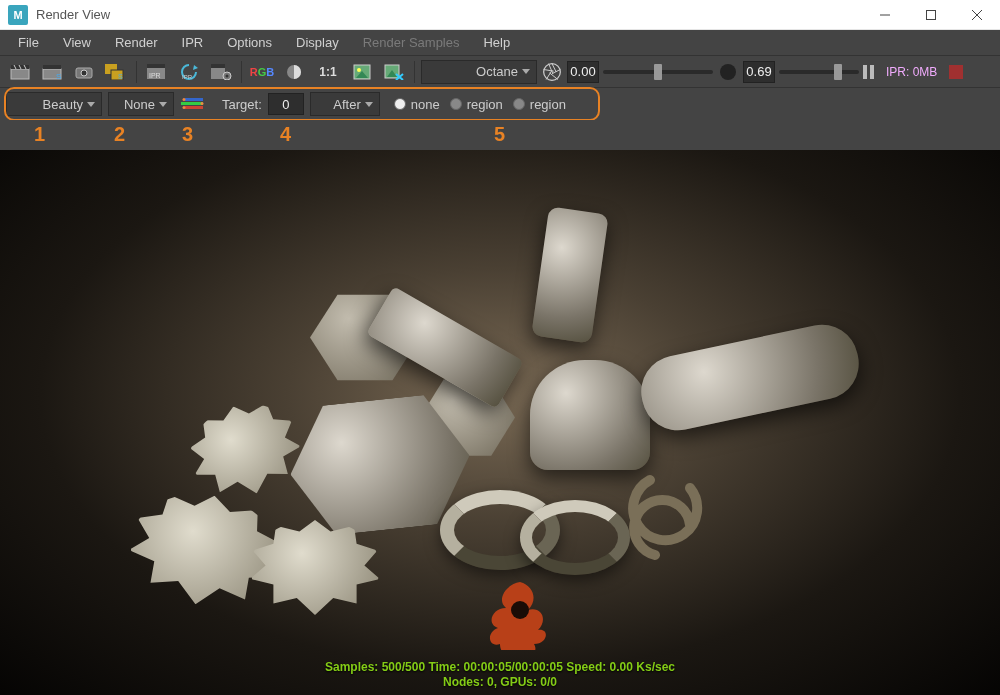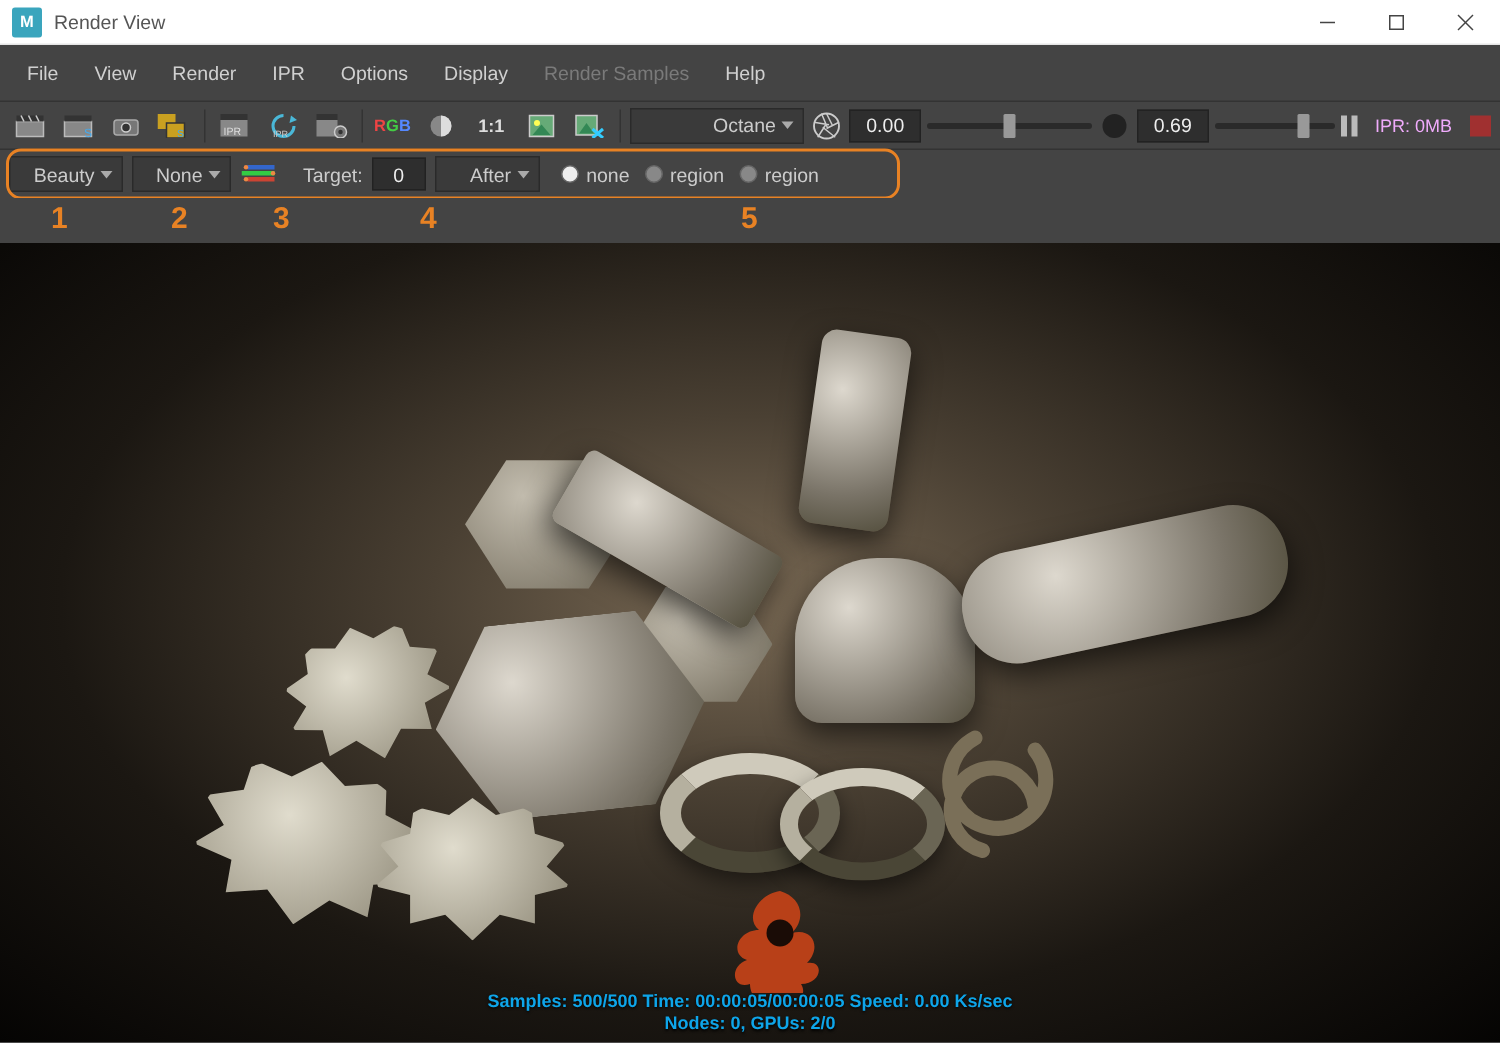--- a/index.html
+++ b/index.html
@@ -4,33 +4,33 @@
 <style>
   * { box-sizing: border-box; margin: 0; padding: 0; }
   html, body { width: 1000px; height: 695px; overflow: hidden; font-family: "Segoe UI", Arial, sans-serif; font-size: 13px; background: #fff; }
   .window { width: 1000px; height: 695px; display: flex; flex-direction: column; background: #444; }
   .titlebar { height: 30px; background: #fff; display: flex; align-items: center; border-bottom: 1px solid #e5e5e5; }
   .titlebar .appicon { width: 20px; height: 20px; margin: 0 8px; background: #3aa5bd; border-radius: 2px; display:flex; align-items:center; justify-content:center; color:#fff; font-size:11px; font-weight:bold;}
   .titlebar .title { color: #555; flex: 0 0 auto; }
   .titlebar .spacer { flex: 1; }
   .winbtn { width: 46px; height: 30px; display: flex; align-items: center; justify-content: center; color: #444; }
 
-  .menubar { height: 38px; background: #444444; display: flex; align-items: center; padding: 0 6px; color: #d0d0d0; border-bottom: 1px solid #333; }
+  .menubar { height: 26px; background: #444444; display: flex; align-items: center; padding: 0 6px; color: #d0d0d0; border-bottom: 1px solid #333; }
   .menuitem { padding: 0 12px; height: 26px; display: flex; align-items: center; }
   .menuitem.disabled { color: #7a7a7a; }
 
   .toolbar1 { height: 32px; background: #444444; display: flex; align-items: center; padding: 0 6px; gap: 4px; border-bottom: 1px solid #333; }
   .tbtn { width: 28px; height: 24px; display:flex; align-items:center; justify-content:center; color:#ccc; border-radius:2px; position:relative; font-size:10px;}
   .tbtn svg { pointer-events:none; }
   .sep { width:1px; height:22px; background:#333; margin:0 2px; }
   .rgbtxt { font-size:11px; font-weight:bold; }
   .rgbtxt .r{color:#e44;} .rgbtxt .g{color:#4c4;} .rgbtxt .b{color:#58f;}
   .dropdown { height:24px; background:#3a3a3a; border:1px solid #2a2a2a; display:flex; align-items:center; padding:0 6px; color:#ccc; gap:4px;}
   .dropdown .dd-label { flex:1;text-align:right; }
-  .numbox { width:48px; height:22px; background:#2e2e2e; border:1px solid #222; color:#eee; display:flex; align-items:center; justify-content:center; }
+  .numbox { width:32px; height:22px; background:#2e2e2e; border:1px solid #222; color:#eee; display:flex; align-items:center; justify-content:center; }
   .slider { position:relative; height:16px; background:transparent; display:flex; align-items:center;}
   .slider .track { height:4px; background:#2a2a2a; width:100%; border-radius:2px;}
   .slider .thumb { position:absolute; top:0; width:8px; height:16px; background:#999; border-radius:1px;}
   .aperture { width:22px; height:22px; display:flex; align-items:center; justify-content:center; color:#ddd;}
   .aperture svg { width:20px; height:20px; }
   .half-moon { width:22px; height:22px; display:flex; align-items:center; justify-content:center;}
   .iprstat { color:#f0abfc; font-size:12px; white-space:nowrap; padding:0 4px;}
   .sq { width:14px; height:14px; background:#a03030; margin-left:4px;}
   .pausebars { display:flex; gap:3px; margin-right:4px;}
   .pausebars div { width:4px; height:14px; background:#bbb; }
@@ -45,21 +45,21 @@
   .radio.sel .dot { background:#eee; }
 
   .viewport { flex:1; position:relative; background:#000; overflow:hidden; }
   .render-img { position:absolute; inset:0; background: radial-gradient(ellipse at 50% 45%, #7a6a55 0%, #4a4033 30%, #1b1712 65%, #050403 100%); }
   .bolt { position:absolute; background: radial-gradient(circle at 30% 30%, #ddd8ce, #7a7468 70%, #55503f); border-radius:6px; box-shadow: 0 8px 20px rgba(0,0,0,0.6); }
   .nut { position:absolute; background: radial-gradient(circle at 35% 30%, #c2bcae, #6d6656); clip-path: polygon(25% 5%, 75% 5%, 100% 50%, 75% 95%, 25% 95%, 0% 50%);}
   .washer { position:absolute; border-radius:50%; border:10px solid; border-color:#cfcabb #6a6554 #4a4636 #b5b09f; background:transparent; box-shadow: 0 6px 15px rgba(0,0,0,0.5);}
   .gear { position:absolute; border-radius:50%; background: radial-gradient(circle at 40% 35%, #e0dccd, #888270);}
   .redswirl { position:absolute; width:100px; height:80px;}
   .redswirl path { fill:#b84018;}
-  .stats { position:absolute; left:0; right:0; bottom:4px; text-align:center; color:#0ea5e9; font-size:12px; font-weight:600; line-height:1.3; text-shadow:0 1px 2px #000;}
+  .stats { position:absolute; left:0; right:0; bottom:4px; text-align:center; color:#84cc16; font-size:12px; font-weight:600; line-height:1.3; text-shadow:0 1px 2px #000;}
 
   .chev { width:0; height:0; border-left:4px solid transparent; border-right:4px solid transparent; border-top:5px solid #aaa; }
   .small-label { color:#ccc; }
   .colorbar { width:26px; height:20px; display:flex; align-items:center; justify-content:center;}
 </style>
 </head>
 <body>
 
 <div class="window">
 
@@ -207,21 +207,21 @@
     <div class="pausebars">
         <div></div>
         <div></div>
       </div>
     <div class="iprstat">IPR: 0MB</div>
     <div class="sq"></div>
   </div>
 
   <div class="annot-wrap">
     <div class="toolbar2">
-      <div class="dropdown" style="width:76px">
+      <div class="dropdown" style="width:96px">
         <span class="dd-label">Beauty</span>
         <span class="chev"></span>
       </div>
       <div class="dropdown" style="width:66px">
         <span class="dd-label">None</span>
         <span class="chev"></span>
       </div>
       <div class="colorbar">
         <svg width="24" height="14">
           <rect x="4" y="1" width="18" height="3" fill="#36c"></rect>
@@ -286,16 +286,16 @@
       </div>
       <svg class="redswirl" style="left:470px; top:420px" viewBox="0 0 100 80">
         <g transform="translate(50 40)">
           <path d="M0 -28 C14 -24 18 -10 8 0 C22 -4 28 10 18 20 C30 18 28 34 14 34 C20 44 6 50 -4 40 C-2 52 -20 48 -20 34 C-32 38 -34 22 -22 18 C-34 14 -28 -2 -14 -2 C-24 -10 -14 -26 0 -28 Z" fill="#bb3a12"></path>
           <circle r="9" fill="#1a0c06"></circle>
         </g>
       </svg>
     </div>
     <div class="stats">
       <div>Samples: 500/500 Time: 00:00:05/00:00:05 Speed: 0.00 Ks/sec</div>
-      <div>Nodes: 0, GPUs: 2/0</div>
+      <div>Nodes: 0, GPUs: 0/0</div>
     </div>
   </div>
 </div>
 
 </body></html>

